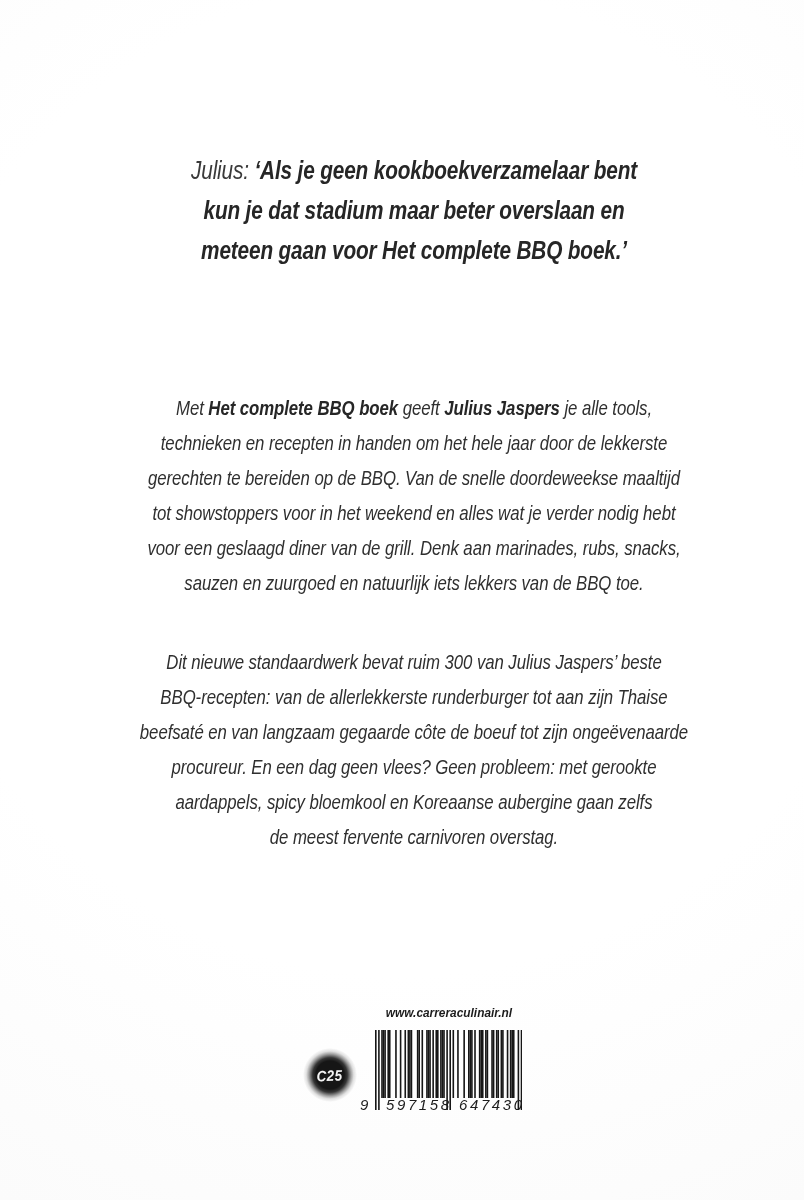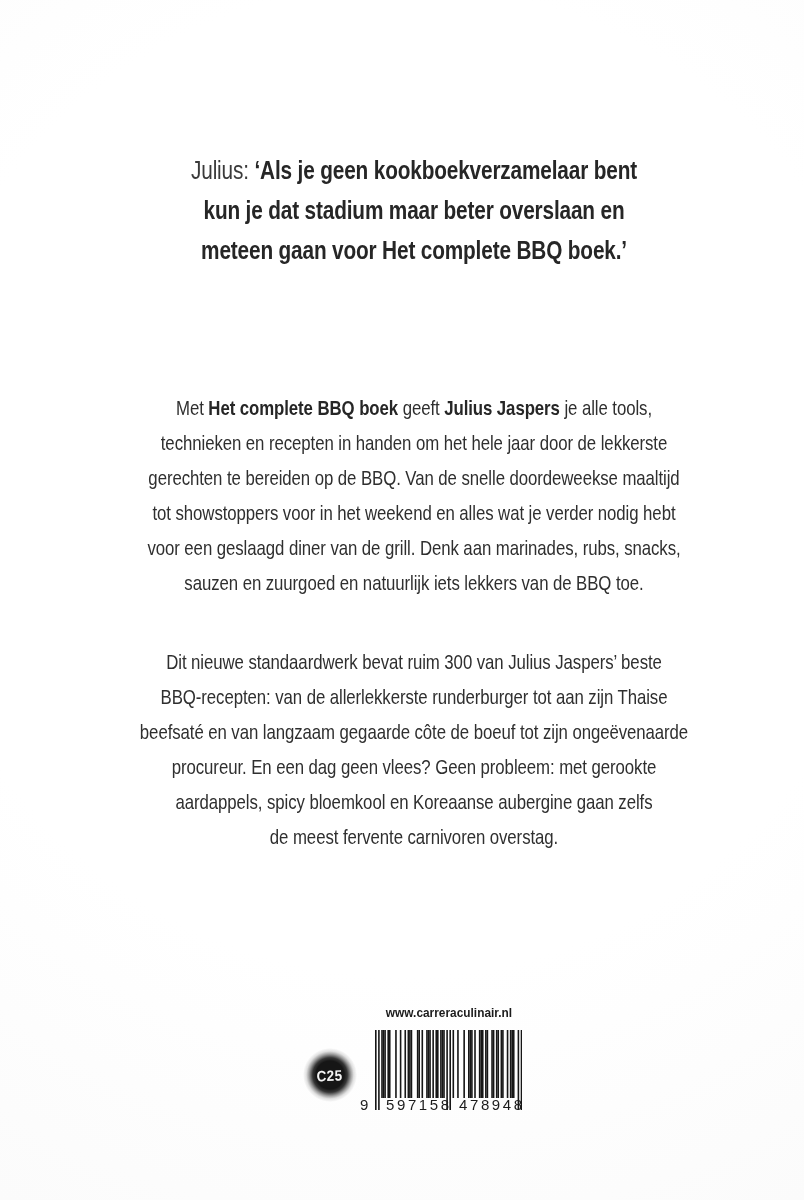--- a/index.html
+++ b/index.html
@@ -4,21 +4,21 @@
 <style>
   html,body{margin:0;padding:0;}
   body{
     width:804px;height:1200px;
     background:#fefefe;
     font-family:"Liberation Sans", sans-serif;
     color:#2d2d2d;
     overflow:hidden;
     position:relative;
   }
-  .cover{position:absolute;inset:0;background:radial-gradient(circle at 50% 40%, #ffffff 60%, #fbfbfb 100%);}
+  .cover{position:absolute;inset:0;background:radial-gradient(circle at 50% 40%, #ffffff 60%, #fbfbfb 100%);font-style:italic;}
 
   
   .condensed{transform:scaleX(0.80);transform-origin:50% 0;}
 
   .quote{
     position:absolute;top:150px;left:12px;width:100%;
     text-align:center;
     font-size:26px;line-height:40px;
     font-weight:700;color:#262626;
     letter-spacing:-0.2px;
@@ -154,17 +154,17 @@
         <rect x="131.75" y="0" width="1.6" height="68"></rect>
         <rect x="134.85" y="0" width="1.6" height="68"></rect>
         <rect x="136.40" y="0" width="1.6" height="68"></rect>
         <rect x="137.95" y="0" width="1.6" height="68"></rect>
         <rect x="142.60" y="0" width="1.6" height="80"></rect>
         <rect x="145.70" y="0" width="1.6" height="80"></rect>
       </svg>
     <div class="digits">
       <span class="digit-first">9</span>
       <span class="digit-group1">597158</span>
-      <span class="digit-group2">478948</span>
+      <span class="digit-group2">647430</span>
     </div>
   </div>
 
 </div>
 
 </body></html>

